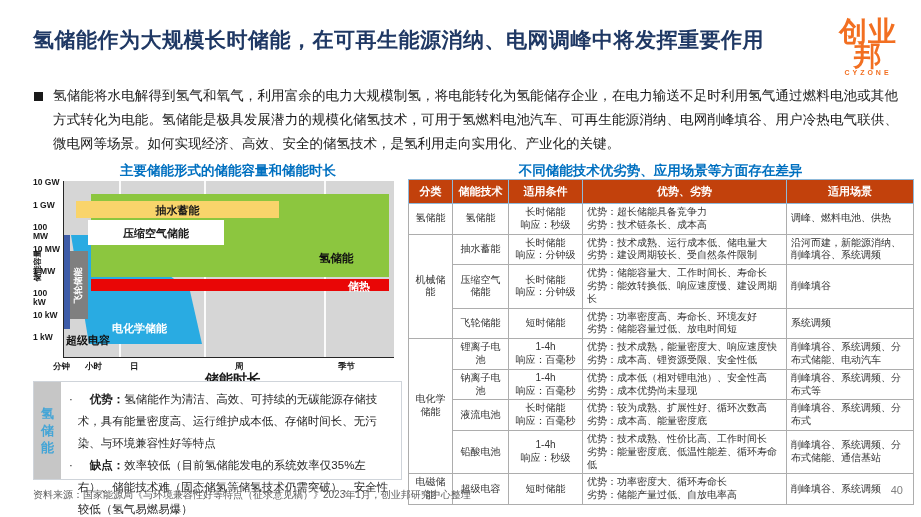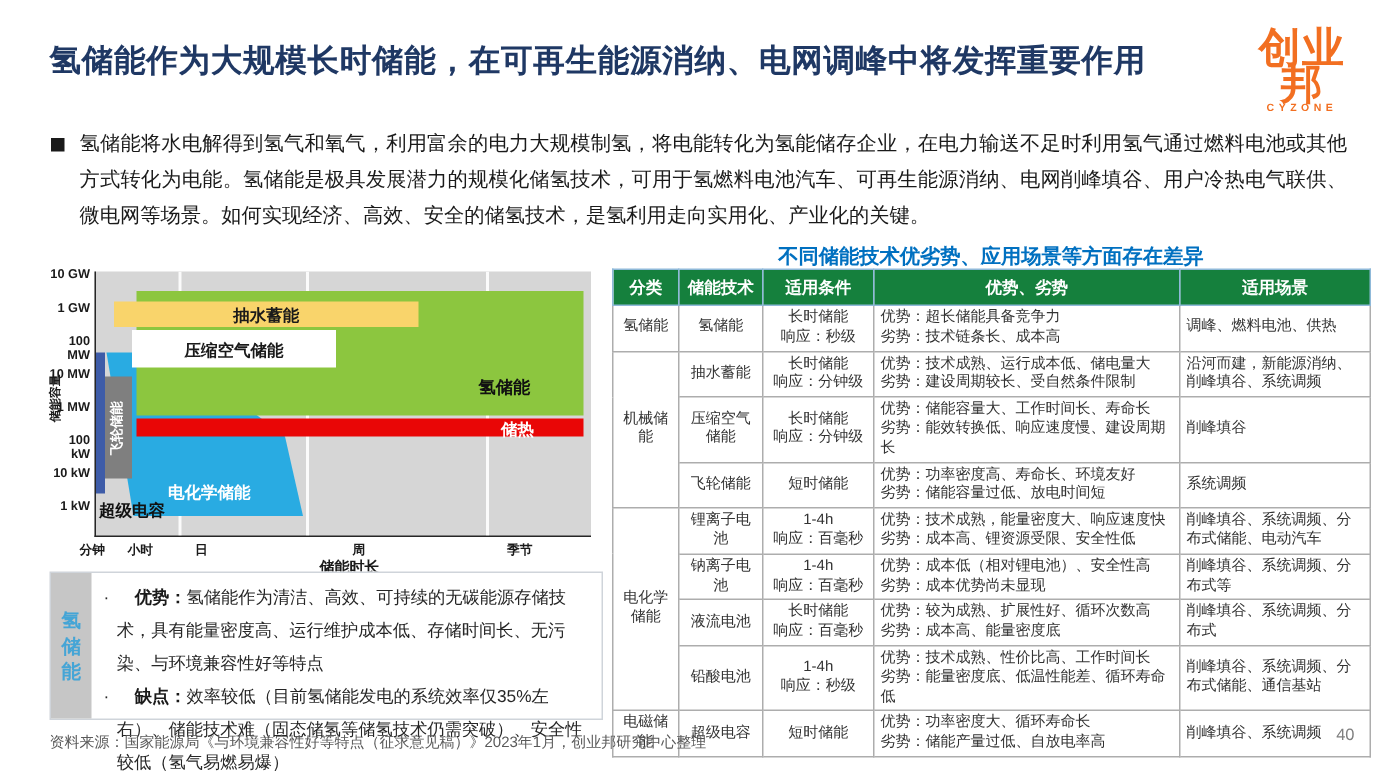--- a/index.html
+++ b/index.html
@@ -16,38 +16,38 @@
   
   .intro{position:absolute;left:34px;top:84px;width:864px;display:flex;}
   .intro .bullet{width:9px;height:9px;background:#1a1a1a;margin:8px 10px 0 0;flex:0 0 auto;}
   .intro .intro-text{font-size:13.5px;line-height:24px;color:#1a1a1a;text-align:justify;}
   
   .chart-wrap{position:absolute;left:33px;top:160px;width:372px;height:224px;}
   .chart-title{position:absolute;left:28px;top:2px;width:334px;text-align:center;font-size:13.5px;font-weight:bold;color:#0070C0;}
   .plot{position:absolute;left:30px;top:21px;width:330px;height:176px;background:#D6D6D6;border-left:1.5px solid #262626;border-bottom:1.5px solid #262626;}
   .plot svg{position:absolute;left:0;top:0;}
   .plot-label{position:absolute;font-weight:bold;white-space:nowrap;}
-  .ytick{position:absolute;width:27px;text-align:right;font-size:8.5px;font-weight:bold;color:#1a1a1a;line-height:9px;}
+  .ytick{position:absolute;width:27px;text-align:left;font-size:8.5px;font-weight:bold;color:#1a1a1a;line-height:9px;}
   .xtick{position:absolute;width:44px;text-align:left;font-size:8.5px;font-weight:bold;color:#1a1a1a;top:201px;}
-  .xaxis-label{position:absolute;left:165px;top:211px;width:70px;text-align:center;font-size:10px;font-weight:bold;color:#1a1a1a;}
+  .xaxis-label{position:absolute;left:165px;top:211px;width:70px;text-align:center;font-size:14px;font-weight:bold;color:#1a1a1a;}
   .yaxis-label{position:absolute;left:-26px;top:100px;width:60px;text-align:center;font-size:8px;font-weight:bold;color:#1a1a1a;transform:rotate(-90deg);}
   .flywheel-label{font-size:9px;color:#ffffff;width:70px;text-align:center;left:-21px;top:98px;transform:rotate(-90deg);}
   
   .hbox{position:absolute;left:33px;top:381px;width:369px;height:99px;display:flex;border:1px solid #CFd4da;box-sizing:border-box;background:#ffffff;}
   .hbox .side{flex:0 0 27px;background:#C6C6C6;display:flex;align-items:center;justify-content:center;}
   .hbox .side-label{width:15px;font-size:13px;font-weight:bold;color:#45A5D6;line-height:17px;word-break:break-all;text-align:center;}
   .hbox .content{flex:1;padding:6px 8px 4px 8px;font-size:11.5px;line-height:22px;color:#262626;}
   .hbox .item{display:flex;}
   .hbox .dot{margin:0 5px 0 0;}
   .hbox b{color:#1a1a1a;margin-left:12px;}
   
   .table-wrap{position:absolute;left:408px;top:160px;width:505px;}
   .table-title{position:absolute;left:0;top:2px;width:505px;text-align:center;font-size:13.5px;font-weight:bold;color:#0070C0;}
   table.cmp{border-collapse:collapse;table-layout:fixed;width:505px;position:absolute;left:0;top:19px;}
-  table.cmp th{background:#15803d;color:#ffffff;font-size:11px;font-weight:bold;padding:4px 2px;border:1px solid #8FB9D9;}
+  table.cmp th{background:#c2410c;color:#ffffff;font-size:11px;font-weight:bold;padding:4px 2px;border:1px solid #8FB9D9;}
   table.cmp td{border:1px solid #ADADAD;font-size:10px;color:#333333;padding:2px 4px;line-height:12.8px;vertical-align:middle;}
   td.cat,td.tech,td.cond{text-align:center;}
   td.pc div,td.scene{text-align:left;}
   .cond div:empty{display:none;}
   
   .source{position:absolute;left:33px;top:488px;font-size:10px;color:#595959;}
   .page-num{position:absolute;right:18px;top:484px;font-size:11px;color:#808080;}
 </style>
 </head>
 <body>
@@ -57,20 +57,21 @@
   <div class="logo-name">创业邦</div>
   <div class="logo-sub">CYZONE</div>
 </div>
 
 <div class="intro">
   <span class="bullet"></span>
   <span class="intro-text">氢储能将水电解得到氢气和氧气，利用富余的电力大规模制氢，将电能转化为氢能储存企业，在电力输送不足时利用氢气通过燃料电池或其他方式转化为电能。氢储能是极具发展潜力的规模化储氢技术，可用于氢燃料电池汽车、可再生能源消纳、电网削峰填谷、用户冷热电气联供、微电网等场景。如何实现经济、高效、安全的储氢技术，是氢利用走向实用化、产业化的关键。</span>
 </div>
 
 <div class="chart-wrap">
+  <div class="chart-title">主要储能形式的储能容量和储能时长</div>
 
   <div class="ytick" style="top:18px">10 GW</div>
   <div class="ytick" style="top:40.5px">1 GW</div>
   <div class="ytick" style="top:62.5px">100 MW</div>
   <div class="ytick" style="top:84.5px">10 MW</div>
   <div class="ytick" style="top:106.5px">1 MW</div>
   <div class="ytick" style="top:128.5px">100 kW</div>
   <div class="ytick" style="top:150.5px">10 kW</div>
   <div class="ytick" style="top:172.5px">1 kW</div>
 
@@ -85,21 +86,21 @@
       <rect x="27" y="13" width="298" height="83" fill="#8CC63F"></rect>
       <rect x="12" y="20" width="203" height="17" fill="#F9D46B"></rect>
       <rect x="24" y="39" width="136" height="25" fill="#FFFFFF"></rect>
       <rect x="27" y="98" width="298" height="12" fill="#E90606"></rect>
       <rect x="5" y="70" width="19" height="68" fill="#7F7F7F"></rect>
       <rect x="0" y="54" width="6" height="94" fill="#3E5CA8"></rect>
     </svg>
     <div class="plot-label" style="left:12px;top:22px;width:203px;text-align:center;font-size:11px;color:#1a1a1a;">抽水蓄能</div>
     <div class="plot-label" style="left:24px;top:45px;width:136px;text-align:center;font-size:11px;color:#1a1a1a;">压缩空气储能</div>
     <div class="plot-label" style="left:255px;top:70px;font-size:11.5px;color:#111111;">氢储能</div>
-    <div class="plot-label" style="left:270px;top:98px;font-size:11px;color:#ffffff;">储热</div>
+    <div class="plot-label" style="left:284px;top:98px;font-size:11px;color:#ffffff;">储热</div>
     <div class="plot-label" style="left:48px;top:140px;font-size:11px;color:#ffffff;">电化学储能</div>
     <div class="plot-label" style="left:2px;top:152px;font-size:11px;color:#111111;">超级电容</div>
     <div class="plot-label flywheel-label">飞轮储能</div>
   </div>
 
   <div class="xtick" style="left:20px">分钟</div>
   <div class="xtick" style="left:52px">小时</div>
   <div class="xtick" style="left:97px">日</div>
   <div class="xtick" style="left:202px">周</div>
   <div class="xtick" style="left:305px">季节</div>

